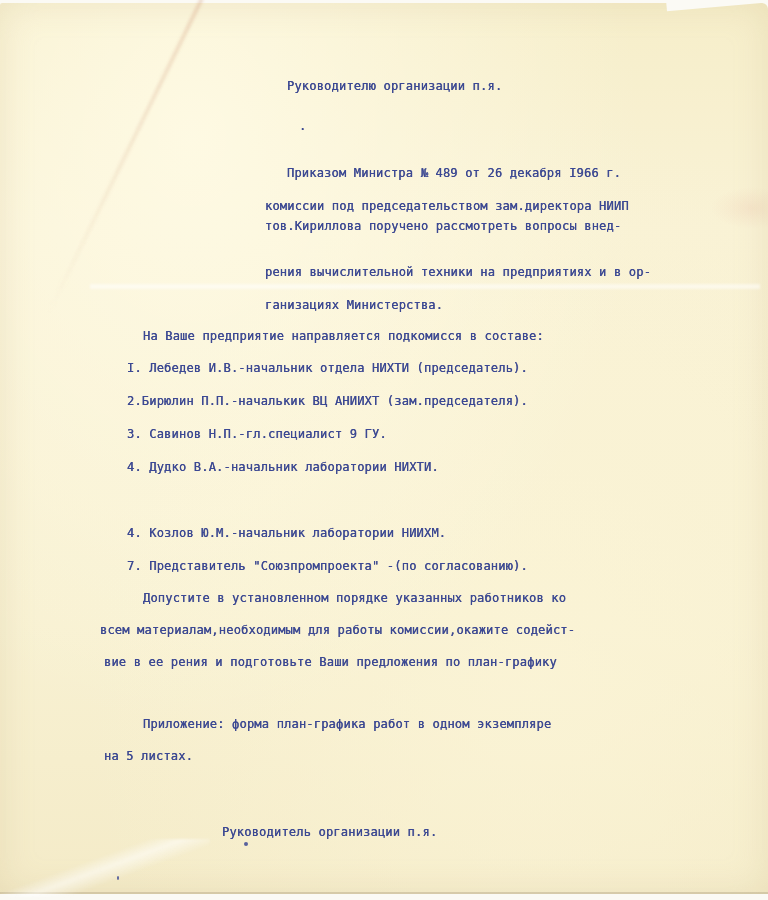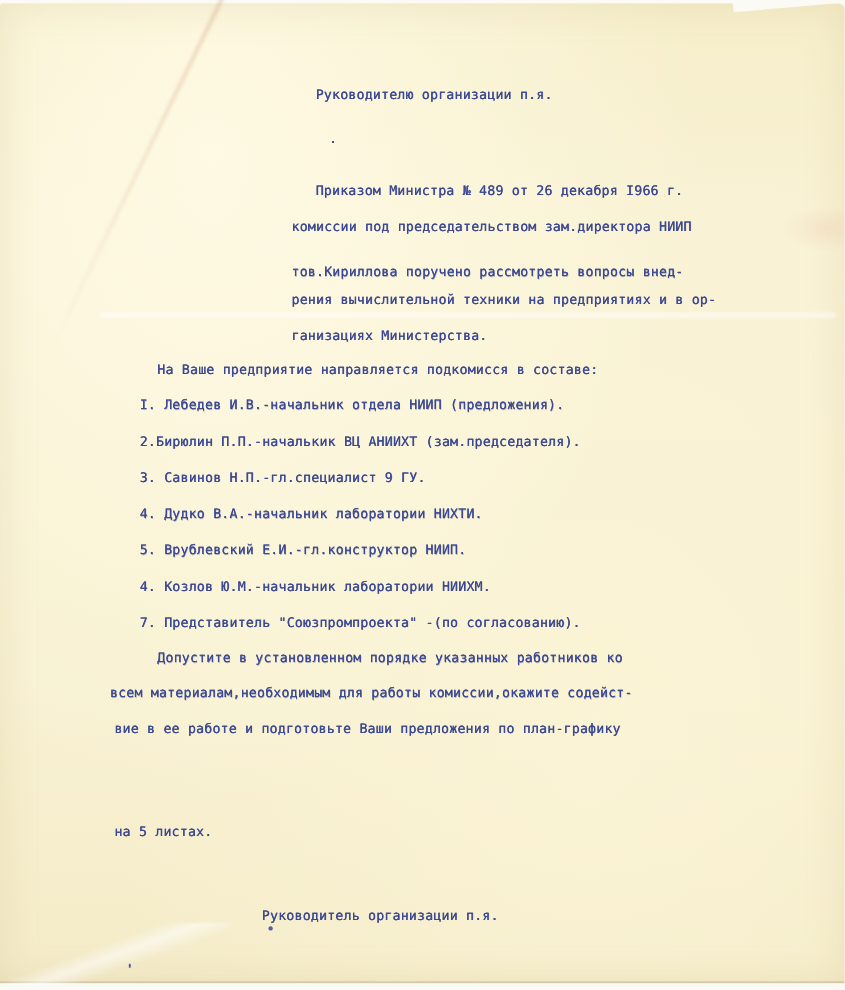--- a/index.html
+++ b/index.html
@@ -80,37 +80,37 @@
     <div id="crease-horizontal" class="crease"></div>
     <div id="crease-diag-bl" class="crease"></div>
   </div>
   <div id="corner-wedge"></div>
 
   <div class="tl" style="left:287px; top:76px">Руководителю организации п.я.</div>
   <div class="tl" style="left:299px; top:116px">.</div>
 
   <div class="tl" style="left:287px; top:163px">Приказом Министра № 489 от 26 декабря I966 г.</div>
   <div class="tl" style="left:265px; top:196px">комиссии под председательством зам.директора НИИП</div>
-  <div class="tl" style="left:265px; top:237px">тов.Кириллова поручено рассмотреть вопросы внед-</div>
+  <div class="tl" style="left:265px; top:216px">тов.Кириллова поручено рассмотреть вопросы внед-</div>
   <div class="tl" style="left:265px; top:262px">рения вычислительной техники на предприятиях и в ор-</div>
   <div class="tl" style="left:265px; top:295px">ганизациях Министерства.</div>
 
   <div class="tl" style="left:143px; top:326px">На Ваше предприятие направляется подкомисся в составе:</div>
 
-  <div class="tl" style="left:127px; top:358px">I. Лебедев И.В.-начальник отдела НИИП (предложения).</div>
+  <div class="tl" style="left:127px; top:358px">I. Лебедев И.В.-начальник отдела НИХТИ (председатель).</div>
   <div class="tl" style="left:127px; top:391px">2.Бирюлин П.П.-началькик ВЦ АНИИХТ (зам.председателя).</div>
   <div class="tl" style="left:127px; top:424px">3. Савинов Н.П.-гл.специалист 9 ГУ.</div>
   <div class="tl" style="left:127px; top:457px">4. Дудко В.А.-начальник лаборатории НИХТИ.</div>
-  <div class="tl" style="left:127px; top:490px">5. Врублевский Е.И.-гл.конструктор НИИП.</div>
   <div class="tl" style="left:127px; top:523px">4. Козлов Ю.М.-начальник лаборатории НИИХМ.</div>
   <div class="tl" style="left:127px; top:556px">7. Представитель "Союзпромпроекта" -(по согласованию).</div>
 
   <div class="tl" style="left:143px; top:588px">Допустите в установленном порядке указанных работников ко</div>
   <div class="tl" style="left:100px; top:620px">всем материалам,необходимым для работы комиссии,окажите содейст-</div>
-  <div class="tl" style="left:104px; top:652px">вие в ее работе и подготовьте Ваши предложения по план-графику</div>
+  <div class="tl" style="left:104px; top:652px">вие в ее рения и подготовьте Ваши предложения по план-графику</div>
 
+  <div class="tl" style="left:143px; top:714px">Приложение: форма план-графика работ в одном экземпляре</div>
   <div class="tl" style="left:104px; top:746px">на 5 листах.</div>
 
-  <div class="tl" style="left:238px; top:822px">Руководитель организации п.я.</div>
+  <div class="tl" style="left:222px; top:822px">Руководитель организации п.я.</div>
 
   <div class="ink-speck" style="left:244px; top:842px; width:4px; height:4px;"></div>
   <div class="ink-speck" style="left:117px; top:876px; width:2px; height:4px;"></div>
 </div>
 
 </body></html>

